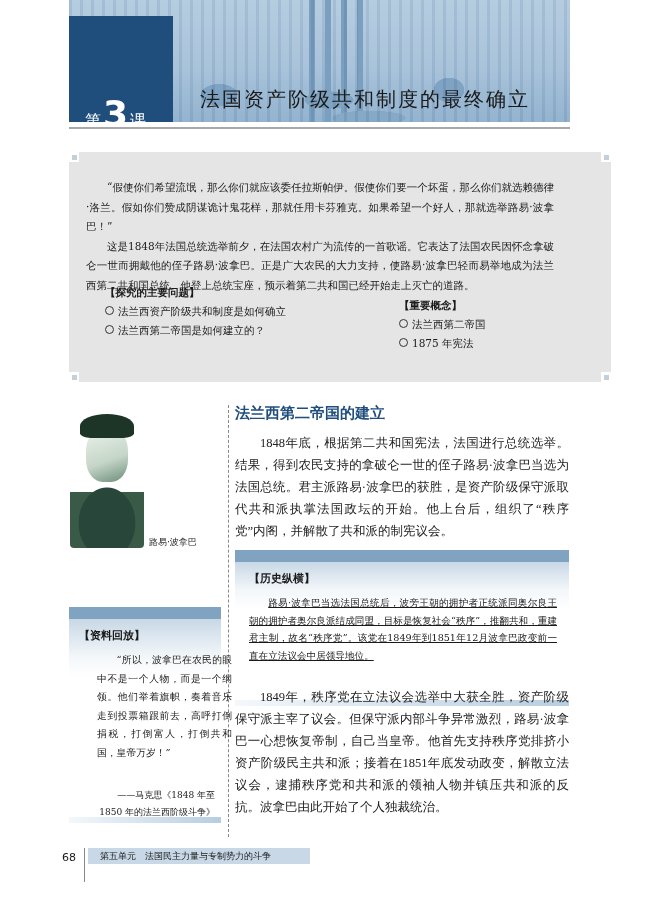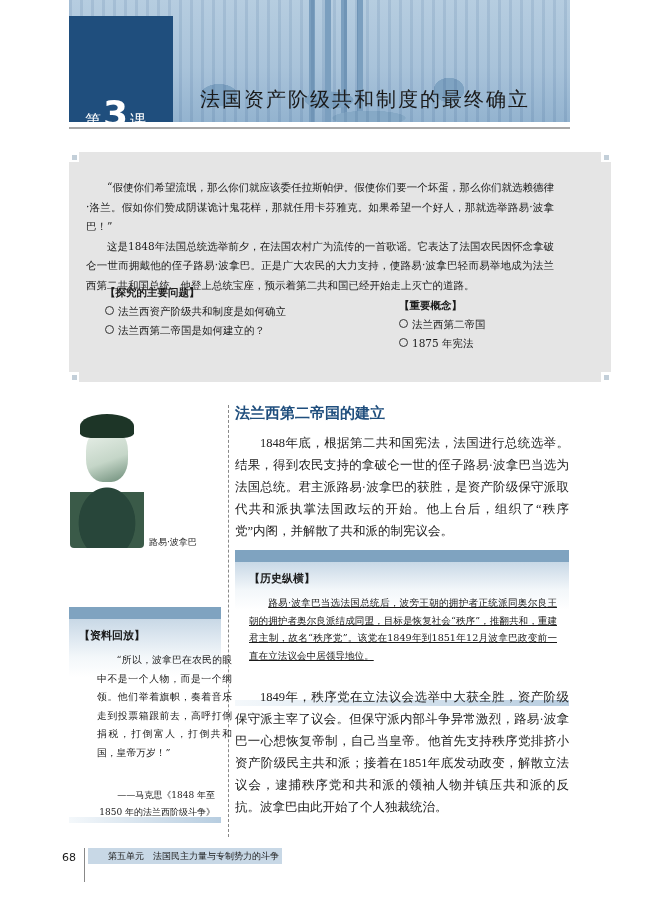--- a/index.html
+++ b/index.html
@@ -86,22 +86,22 @@
     background: linear-gradient(90deg, #f4f8fb, #b7cde0); }
   .src-head { position: absolute; left: 10px; top: 21px; font-size: 11px; font-weight: bold; }
   .src-text { position: absolute; left: 28px; top: 44px; width: 135px; font-size: 9.8px; line-height: 18.5px;
     text-align: justify; margin: 0; text-indent: 2em; }
   .src-cite { position: absolute; right: 6px; top: 180px; font-size: 9px; line-height: 17px; text-align: right; white-space: nowrap; }
 
   
   .page-num { position: absolute; left: 62px; top: 851px; font-size: 11px;
     font-family: "DejaVu Sans", "Liberation Sans", sans-serif; }
   .footer-rule { position: absolute; left: 84px; top: 848px; height: 34px; border-left: 1px solid #888; }
-  .footer-band { position: absolute; left: 88px; top: 848px; width: 194px; height: 16px; background: #c8d8e6;
-    font-size: 9px; line-height: 16px; padding-left: 20px; box-sizing: border-box; white-space: nowrap;
+  .footer-band { position: absolute; left: 88px; top: 848px; width: 222px; height: 16px; background: #c8d8e6;
+    font-size: 9px; line-height: 16px; padding-left: 12px; box-sizing: border-box; white-space: nowrap;
     font-family: "DejaVu Sans", "Liberation Sans", sans-serif; }
 </style>
 </head>
 <body>
 
 <div class="banner">
   <div class="banner-img"></div>
   <div class="lesson-block">
     <div class="lesson-label">
       <span class="di">第</span><span class="num">3</span><span class="ke">课</span>

